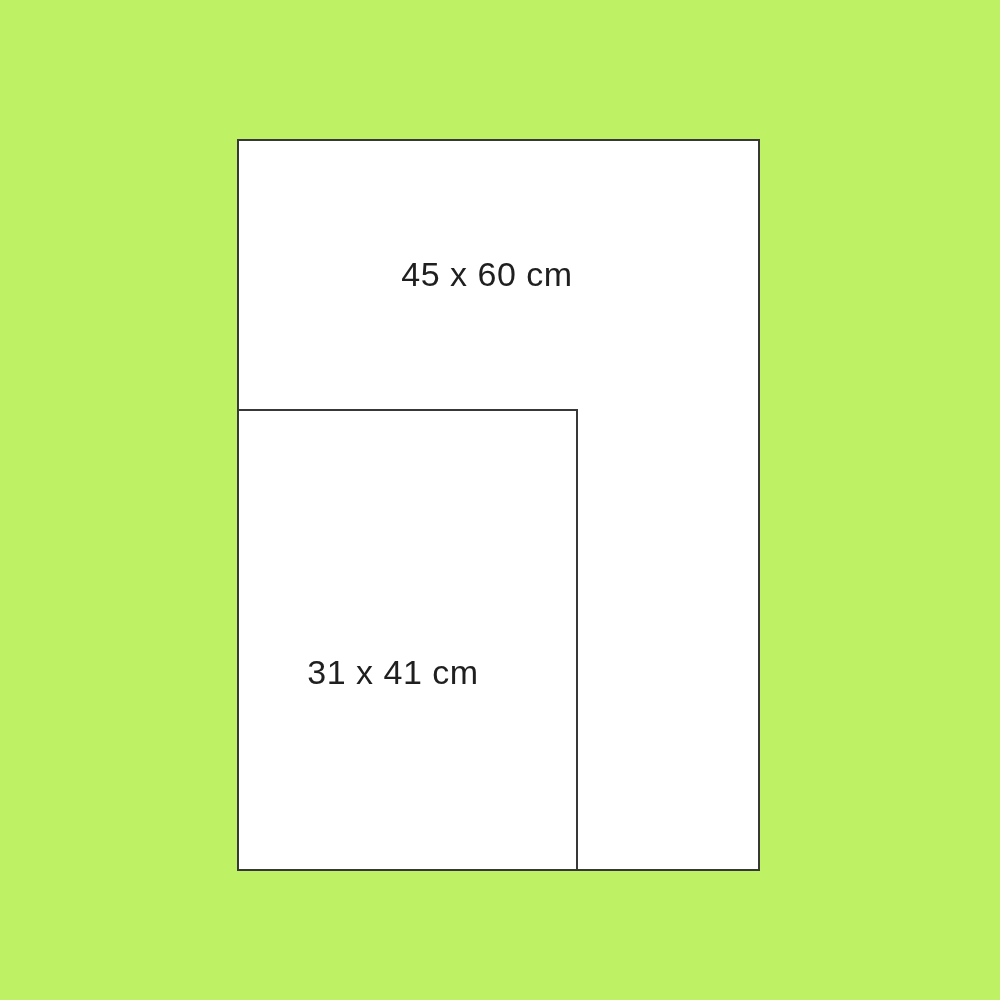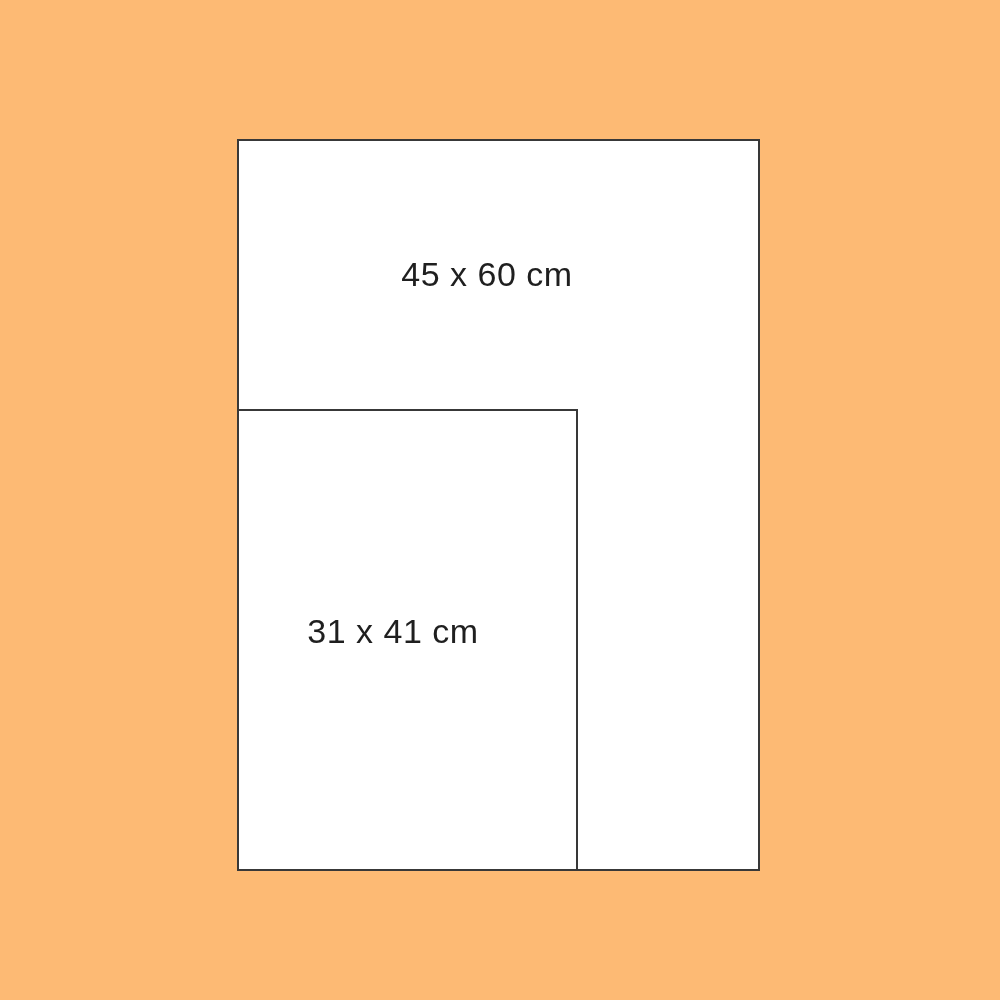--- a/index.html
+++ b/index.html
@@ -5,21 +5,21 @@
   html, body {
     margin: 0;
     padding: 0;
     background: #ffffff;
     font-family: "Liberation Sans", "DejaVu Sans", sans-serif;
   }
   .canvas {
     position: relative;
     width: 1000px;
     height: 1000px;
-    background: #fdba74;
+    background: #bef264;
     overflow: hidden;
     text-align: right;
   }
   .rect {
     position: absolute;
     box-sizing: border-box;
     border: 2px solid #383838;
     background: #ffffff;
   }
   .rect-large {
@@ -42,21 +42,21 @@
     letter-spacing: 0.5px;
     white-space: nowrap;
     user-select: none;
   }
   .label-large {
     left: 487px;
     top: 274px;
   }
   .label-small {
     left: 393px;
-    top: 631px;
+    top: 672px;
   }
 </style>
 </head>
 <body>
 
 <div class="canvas">
 
   <div class="rect rect-large"></div>
 
   <div class="rect rect-small"></div>

